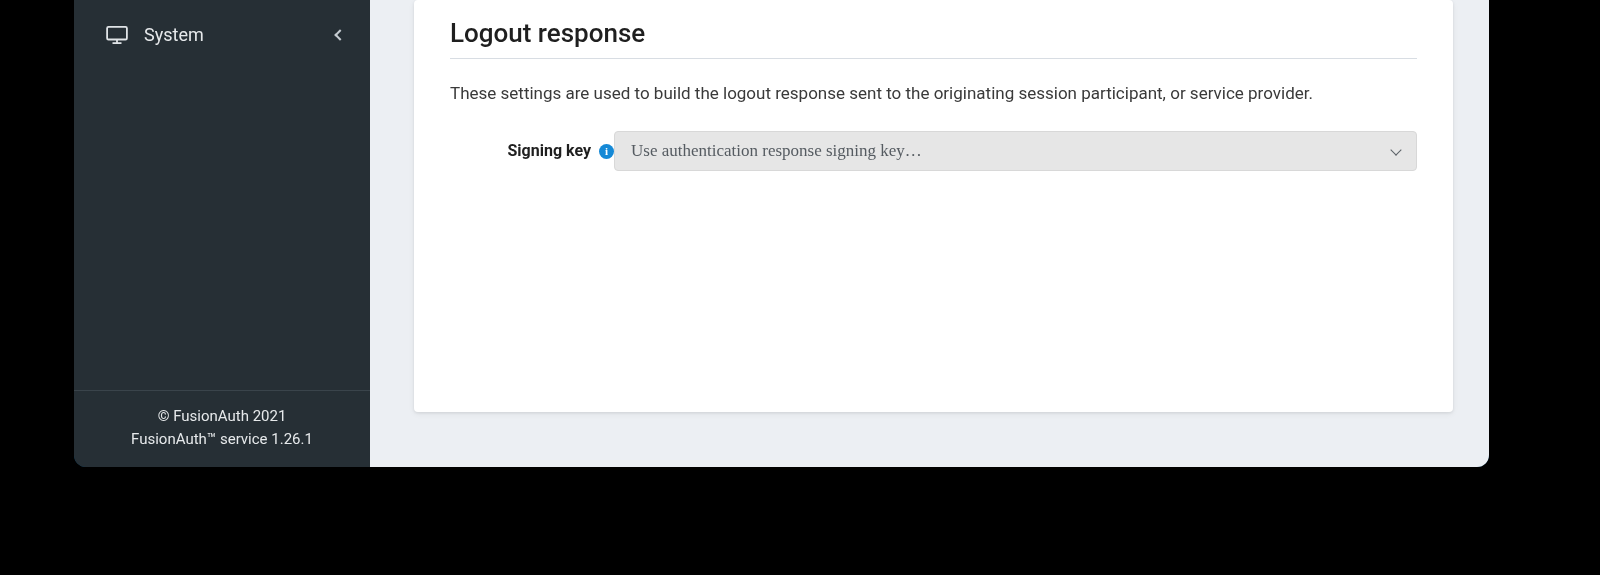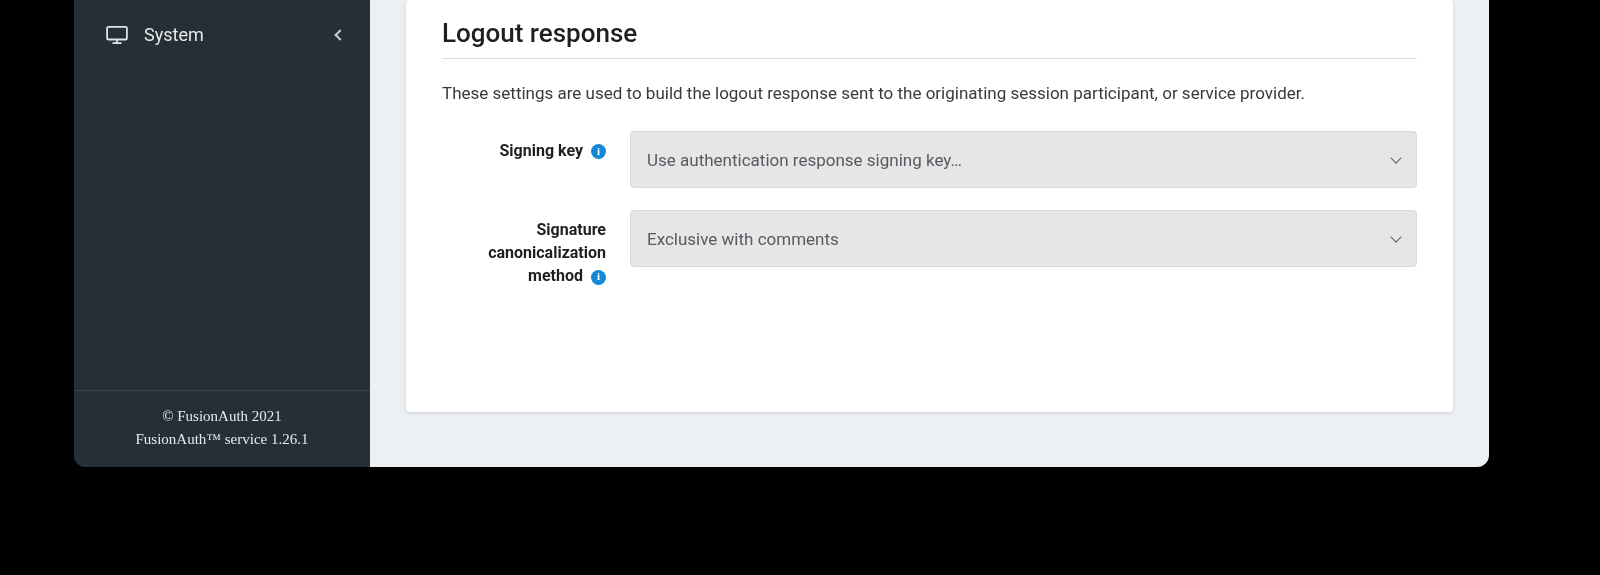--- a/index.html
+++ b/index.html
@@ -63,29 +63,29 @@
     transform: rotate(45deg);
     margin-right: 8px;
   }
   .sidebar-footer {
     border-top: 1px solid #3a444b;
     padding: 14px 10px 16px;
     text-align: center;
     font-size: 15px;
     line-height: 1.55;
     color: #e6e9eb;
-    font-family: Liberation Serif, serif;
   }
 
   
   .main {
     flex: 1;
     background: #eceff3;
     display: flex;
     flex-direction: column;
+    padding-left: 8px;
   }
   .card {
     background: #ffffff;
     margin: 0 36px 0 36px;
     border-radius: 4px;
     box-shadow: 0 1px 3px rgba(0,0,0,0.08), 0 2px 6px rgba(0,0,0,0.06);
     padding: 18px 36px 60px 36px;
     height: 412px;
   }
   .section-title {
@@ -100,21 +100,20 @@
     margin-bottom: 24px;
   }
   .section-desc {
     color: #3a3a3a;
     font-size: 17px;
     margin-bottom: 28px;
   }
   .form-row {
     display: flex;
     align-items: flex-start;
-    gap: 24px;
     margin-bottom: 22px;
   }
   .form-label {
     width: 164px;
     text-align: right;
     font-weight: 700;
     color: #1f1f1f;
     font-size: 16px;
     line-height: 1.45;
     padding-top: 8px;
@@ -137,25 +136,26 @@
     font-family: Georgia, serif;
   }
   .select {
     flex: 1;
     display: flex;
     align-items: center;
     justify-content: space-between;
     background: #e6e6e6;
     border: 1px solid #d8d8d8;
     border-radius: 4px;
-    height: 57px;
+    height: 40px;
     padding: 0 16px;
     color: #555b61;
     font-size: 17px;
     cursor: pointer;
+    font-family: Liberation Serif, serif;
   }
   .select .chevron-down {
     width: 8px;
     height: 8px;
     border-right: 1.6px solid #5b6167;
     border-bottom: 1.6px solid #5b6167;
     transform: rotate(45deg);
     margin-top: -3px;
   }
 </style>
@@ -197,28 +197,18 @@
           <div class="form-label">
             <span>Signing key</span>
             <span class="info-icon">i</span>
           </div>
           <div class="select">
             <span>Use authentication response signing key…</span>
             <span class="chevron-down"></span>
           </div>
         </div>
 
-        <div class="form-row">
-          <div class="form-label">
-            <span>Signature canonicalization method</span>
-            <span class="info-icon">i</span>
-          </div>
-          <div class="select">
-            <span>Exclusive with comments</span>
-            <span class="chevron-down"></span>
-          </div>
-        </div>
 
       </div>
     </main>
 
   </div>
 </div>
 
 </body></html>

